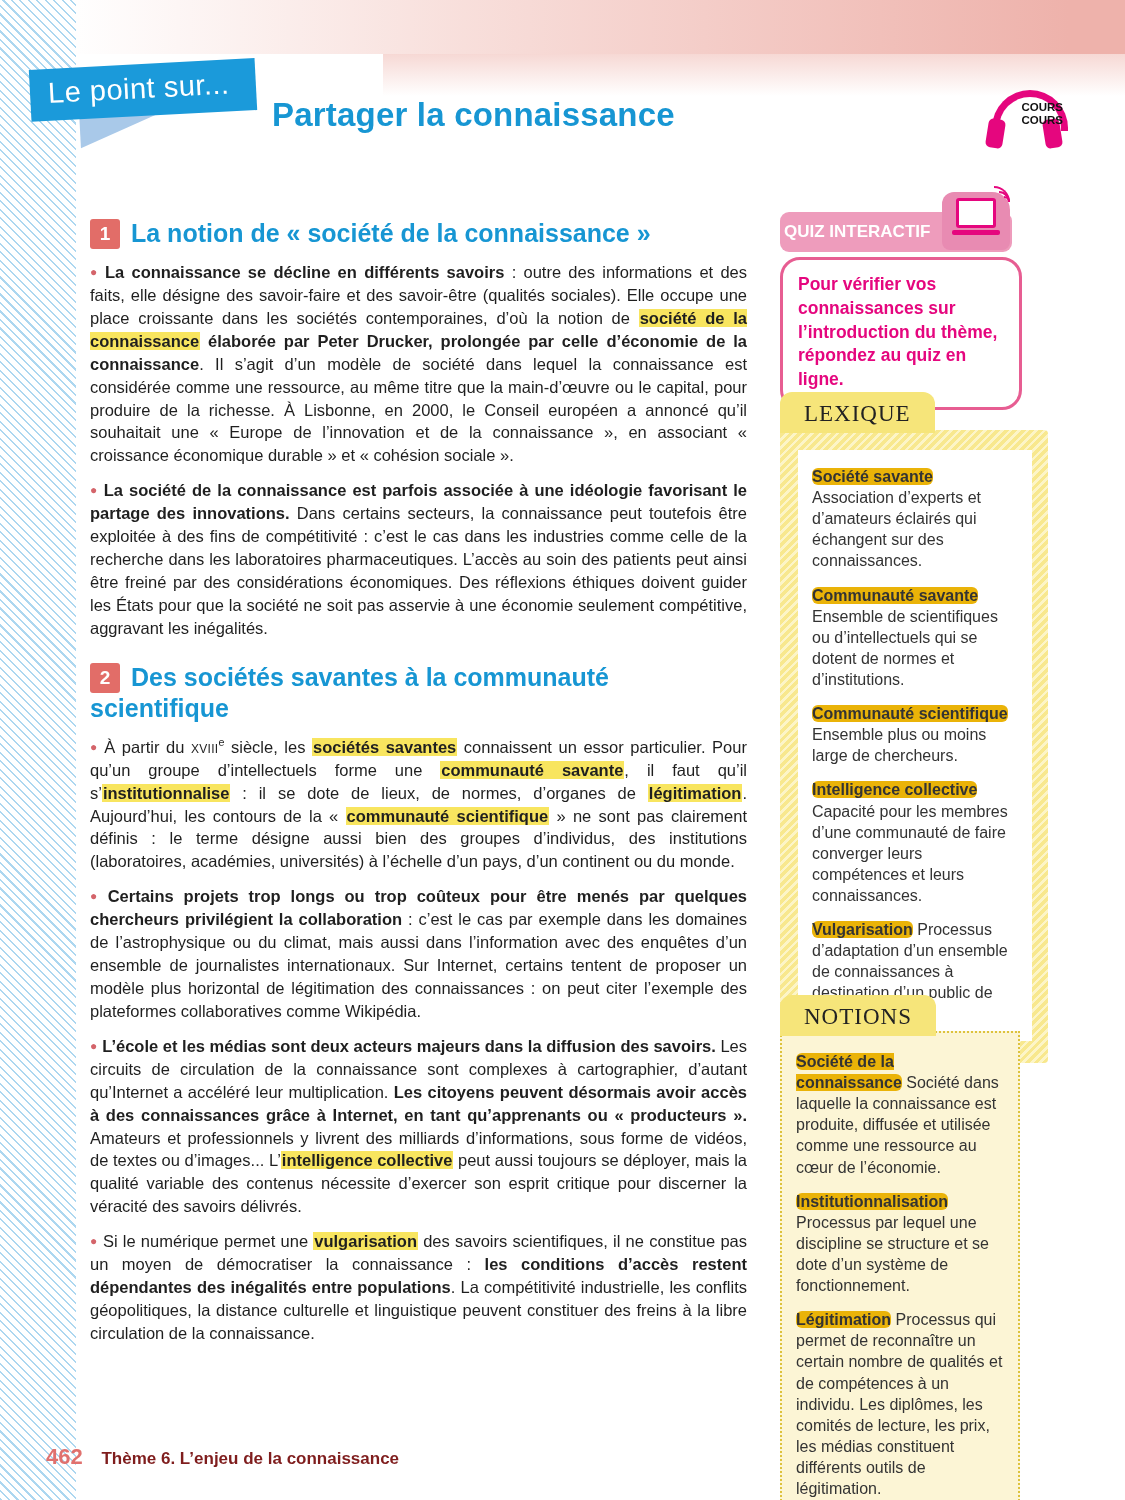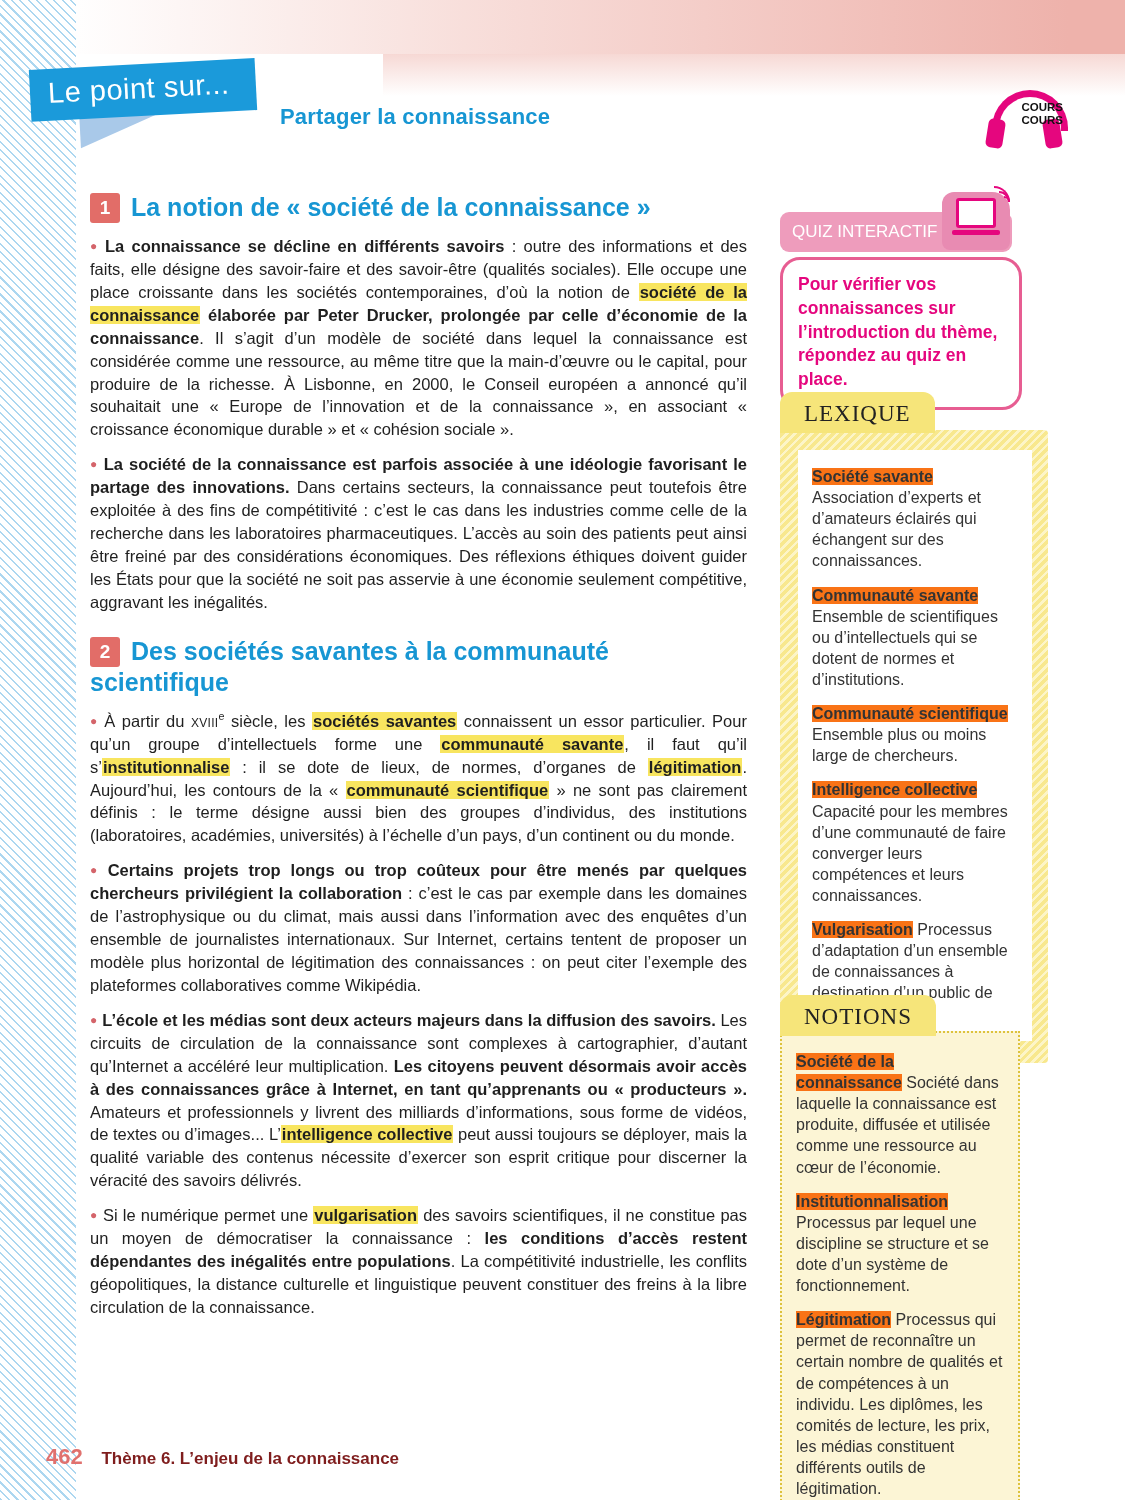--- a/index.html
+++ b/index.html
@@ -11,48 +11,48 @@
   .top-fade{position:absolute;top:54px;left:34%;right:0;height:42px;
     background:linear-gradient(to bottom, rgba(238,178,170,.5), rgba(238,178,170,0));}
   .stripes{position:absolute;left:0;top:0;bottom:0;width:76px;
     background:repeating-linear-gradient(45deg, rgba(90,175,225,.5) 0 1.5px, rgba(255,255,255,0) 1.5px 6px);}
 
   
   .fold{position:absolute;left:80px;top:112px;width:0;height:0;
     border-top:34px solid #a9c9e9;border-right:88px solid transparent;transform:rotate(-3deg);z-index:1;}
   .banner{position:absolute;left:30px;top:64px;background:#1b9ada;color:#fff;
     font-size:29px;padding:8px 26px 11px 18px;transform:rotate(-3deg);z-index:2;letter-spacing:.5px;}
-  .title{position:absolute;left:268px;top:92px;margin:12px;font-size:22px;color:#1796d3;font-weight:700;letter-spacing:.2px;}
+  .title{position:absolute;left:268px;top:92px;margin:4px;font-size:33px;color:#1796d3;font-weight:700;letter-spacing:.2px;}
 
   
   .audio{position:absolute;left:985px;top:86px;width:78px;height:72px;}
   .audio .arc{position:absolute;left:7px;top:4px;width:62px;height:34px;border:7px solid #e5067e;border-bottom:none;border-radius:44px 44px 0 0;}
   .audio .pad{position:absolute;width:17px;height:29px;background:#e5067e;border-radius:5px;top:33px;}
   .audio .pad.left{left:2px;transform:rotate(9deg);}
   .audio .pad.right{right:2px;transform:rotate(-9deg);}
   .audio-text{position:absolute;left:0;right:0;top:15px;text-align:right;font-size:11.5px;font-weight:700;color:#111;line-height:1.15;}
   .audio-text span{display:block;}
 
   
-  .main{position:absolute;left:90px;top:192px;width:657px;}
+  .main{position:absolute;left:90px;top:218px;width:657px;}
   .main h2{color:#1796d3;font-size:25px;font-weight:700;line-height:1.22;margin:22px 0 12px;}
   .main h2:first-child{margin-top:0;}
   .badge{display:inline-block;width:30px;height:30px;background:#e26d68;color:#fff;font-size:19px;font-weight:700;
     text-align:center;line-height:30px;border-radius:3px;margin-right:11px;vertical-align:2px;}
   .main p{font-size:16.5px;line-height:1.39;color:#1f1f1f;text-align:justify;margin:0 0 12px;}
   .bullet{color:#d4646a;font-size:12px;margin-right:5px;vertical-align:2px;}
   .b{font-weight:700;}
   .hl{background:#f8e55f;font-weight:700;padding:0 1px;}
   .sc{font-variant:small-caps;letter-spacing:.3px;}
   sup{font-size:.65em;}
 
   
   .quiz{position:absolute;left:780px;top:212px;width:242px;}
   .quiz-head{position:relative;height:40px;width:232px;background:#ee9cbc;border-radius:9px;
-    color:#fff;font-weight:400;font-size:17px;line-height:40px;padding-left:12px;box-sizing:border-box;}
+    color:#fff;font-weight:700;font-size:17px;line-height:40px;padding-left:4px;box-sizing:border-box;}
   .quiz-blob{position:absolute;right:2px;top:-20px;width:68px;height:58px;background:#e88bb2;border-radius:12px 18px 8px 8px;}
   .laptop{position:absolute;right:12px;top:-14px;width:48px;}
   .laptop .screen{display:block;width:34px;height:24px;background:#fff;border:3px solid #e5067e;border-radius:3px;margin:0 auto;}
   .laptop .base{display:block;width:48px;height:5px;background:#e5067e;border-radius:2px;margin-top:2px;}
   .wifi{position:absolute;right:-10px;top:-14px;width:18px;height:18px;}
   .wifi i{position:absolute;right:0;bottom:0;border:solid #e5067e;border-width:2.5px 2.5px 0 0;border-radius:0 100% 0 0;}
   .wifi i:nth-child(1){width:4px;height:4px;}
   .wifi i:nth-child(2){width:9px;height:9px;}
   .wifi i:nth-child(3){width:14px;height:14px;}
   .quiz-body{margin-top:5px;background:#fff;border:3.5px solid #e75d92;border-radius:20px;
@@ -61,21 +61,21 @@
   
   .tab{display:inline-block;position:relative;z-index:1;background:#f6e57a;border-radius:12px 12px 0 0;
     font-family:"Liberation Serif",serif;font-size:23px;letter-spacing:1px;padding:9px 24px 6px;color:#222;}
   .lex{position:absolute;left:780px;top:392px;width:268px;}
   .lex-body{background-color:#f8e88e;
     background-image:repeating-linear-gradient(135deg, rgba(255,252,230,.65) 0 2.5px, rgba(255,252,230,0) 2.5px 6px);
     padding:20px 16px 22px 18px;margin-top:-3px;border-radius:0 4px 4px 4px;}
   .lex-inner{background:#fff;padding:16px 14px;}
   .entry{font-size:16px;line-height:1.32;color:#333;margin:0 0 13px;}
   .entry:last-child{margin-bottom:0;}
-  .entry .term{background:#f97316;font-weight:700;}
+  .entry .term{background:#eab308;font-weight:700;border-radius:6px;}
   .not{position:absolute;left:780px;top:995px;width:240px;}
   .not-body{border:2px dotted #ddc23c;background:#fcf5d5;padding:18px 14px 20px;margin-top:-5px;box-sizing:border-box;}
 
   
   .footer{position:absolute;left:46px;top:1444px;font-size:17px;}
   .footer .num{color:#e0716e;font-weight:700;font-size:22px;margin-right:14px;}
   .footer .ftext{color:#7f1d1d;font-weight:700;}
 </style>
 </head>
 <body>
@@ -119,21 +119,21 @@
       <span class="laptop">
         <span class="wifi">
             <i></i>
             <i></i>
             <i></i>
           </span>
         <span class="screen"></span>
         <span class="base"></span>
       </span>
     </div>
-    <div class="quiz-body">Pour vérifier vos connaissances sur l’introduction du thème, répondez au quiz en place.</div>
+    <div class="quiz-body">Pour vérifier vos connaissances sur l’introduction du thème, répondez au quiz en ligne.</div>
   </aside>
 
   <aside class="lex">
     <div class="tab">LEXIQUE</div>
     <div class="lex-body">
       <div class="lex-inner">
           <p class="entry"><span class="term">Société savante</span> Association d’experts et d’amateurs éclairés qui échangent sur des connaissances.</p>
           <p class="entry"><span class="term">Communauté savante</span> Ensemble de scientifiques ou d’intellectuels qui se dotent de normes et d’institutions.</p>
           <p class="entry"><span class="term">Communauté scientifique</span> Ensemble plus ou moins large de chercheurs.</p>
           <p class="entry"><span class="term">Intelligence collective</span> Capacité pour les membres d’une communauté de faire converger leurs compétences et leurs connaissances.</p>

